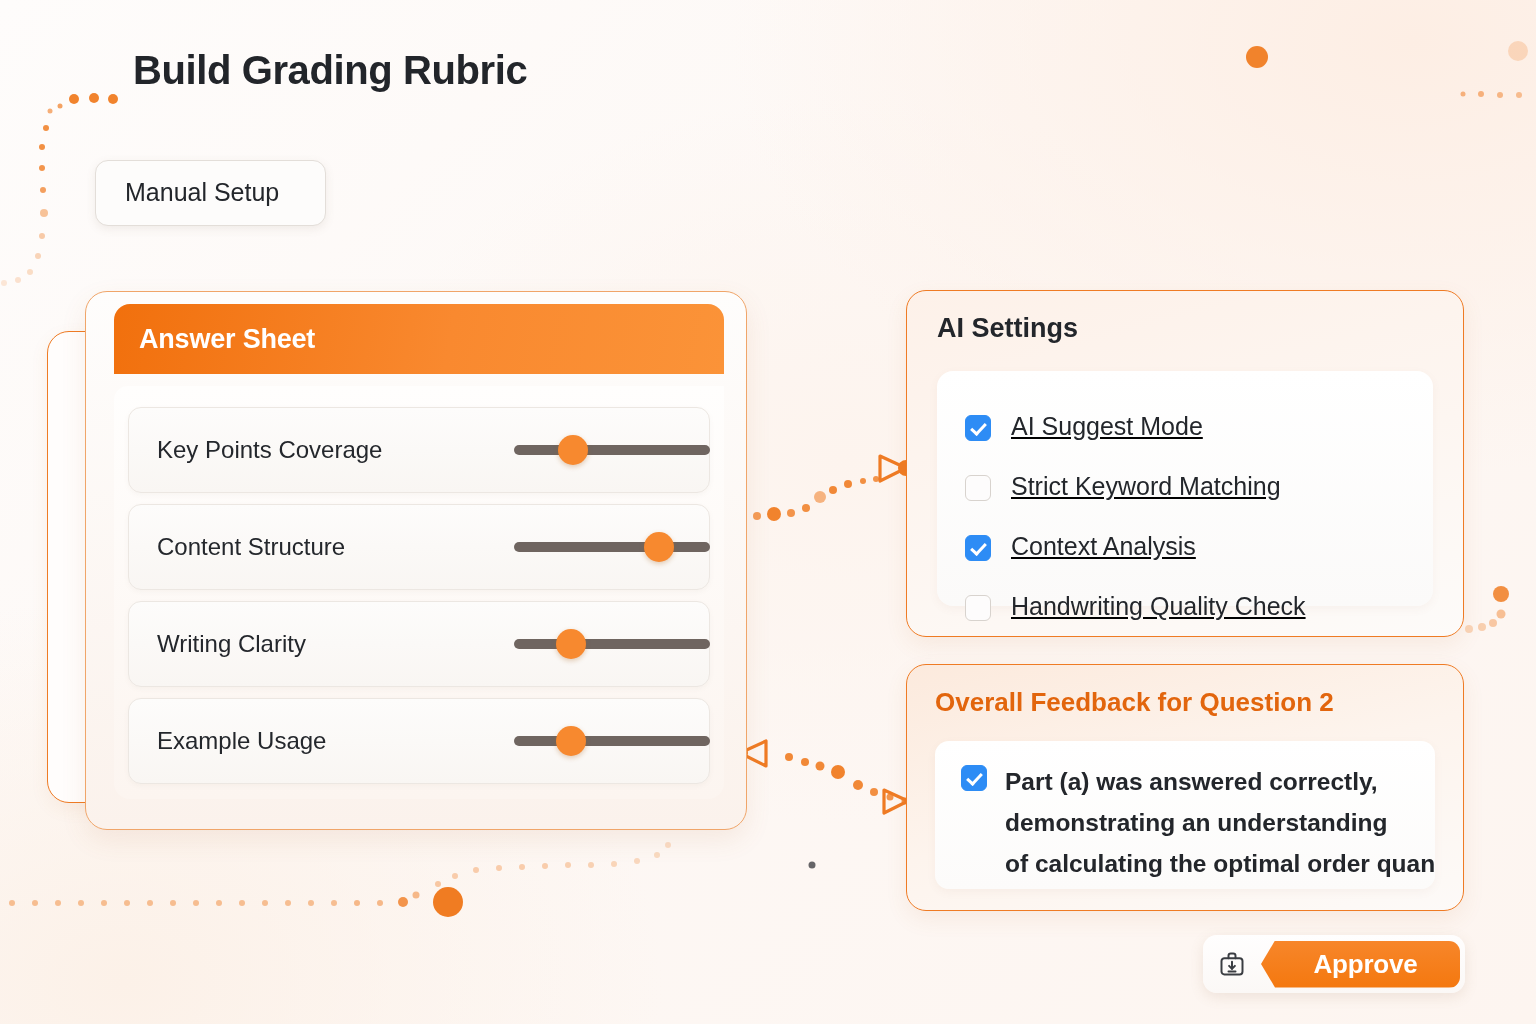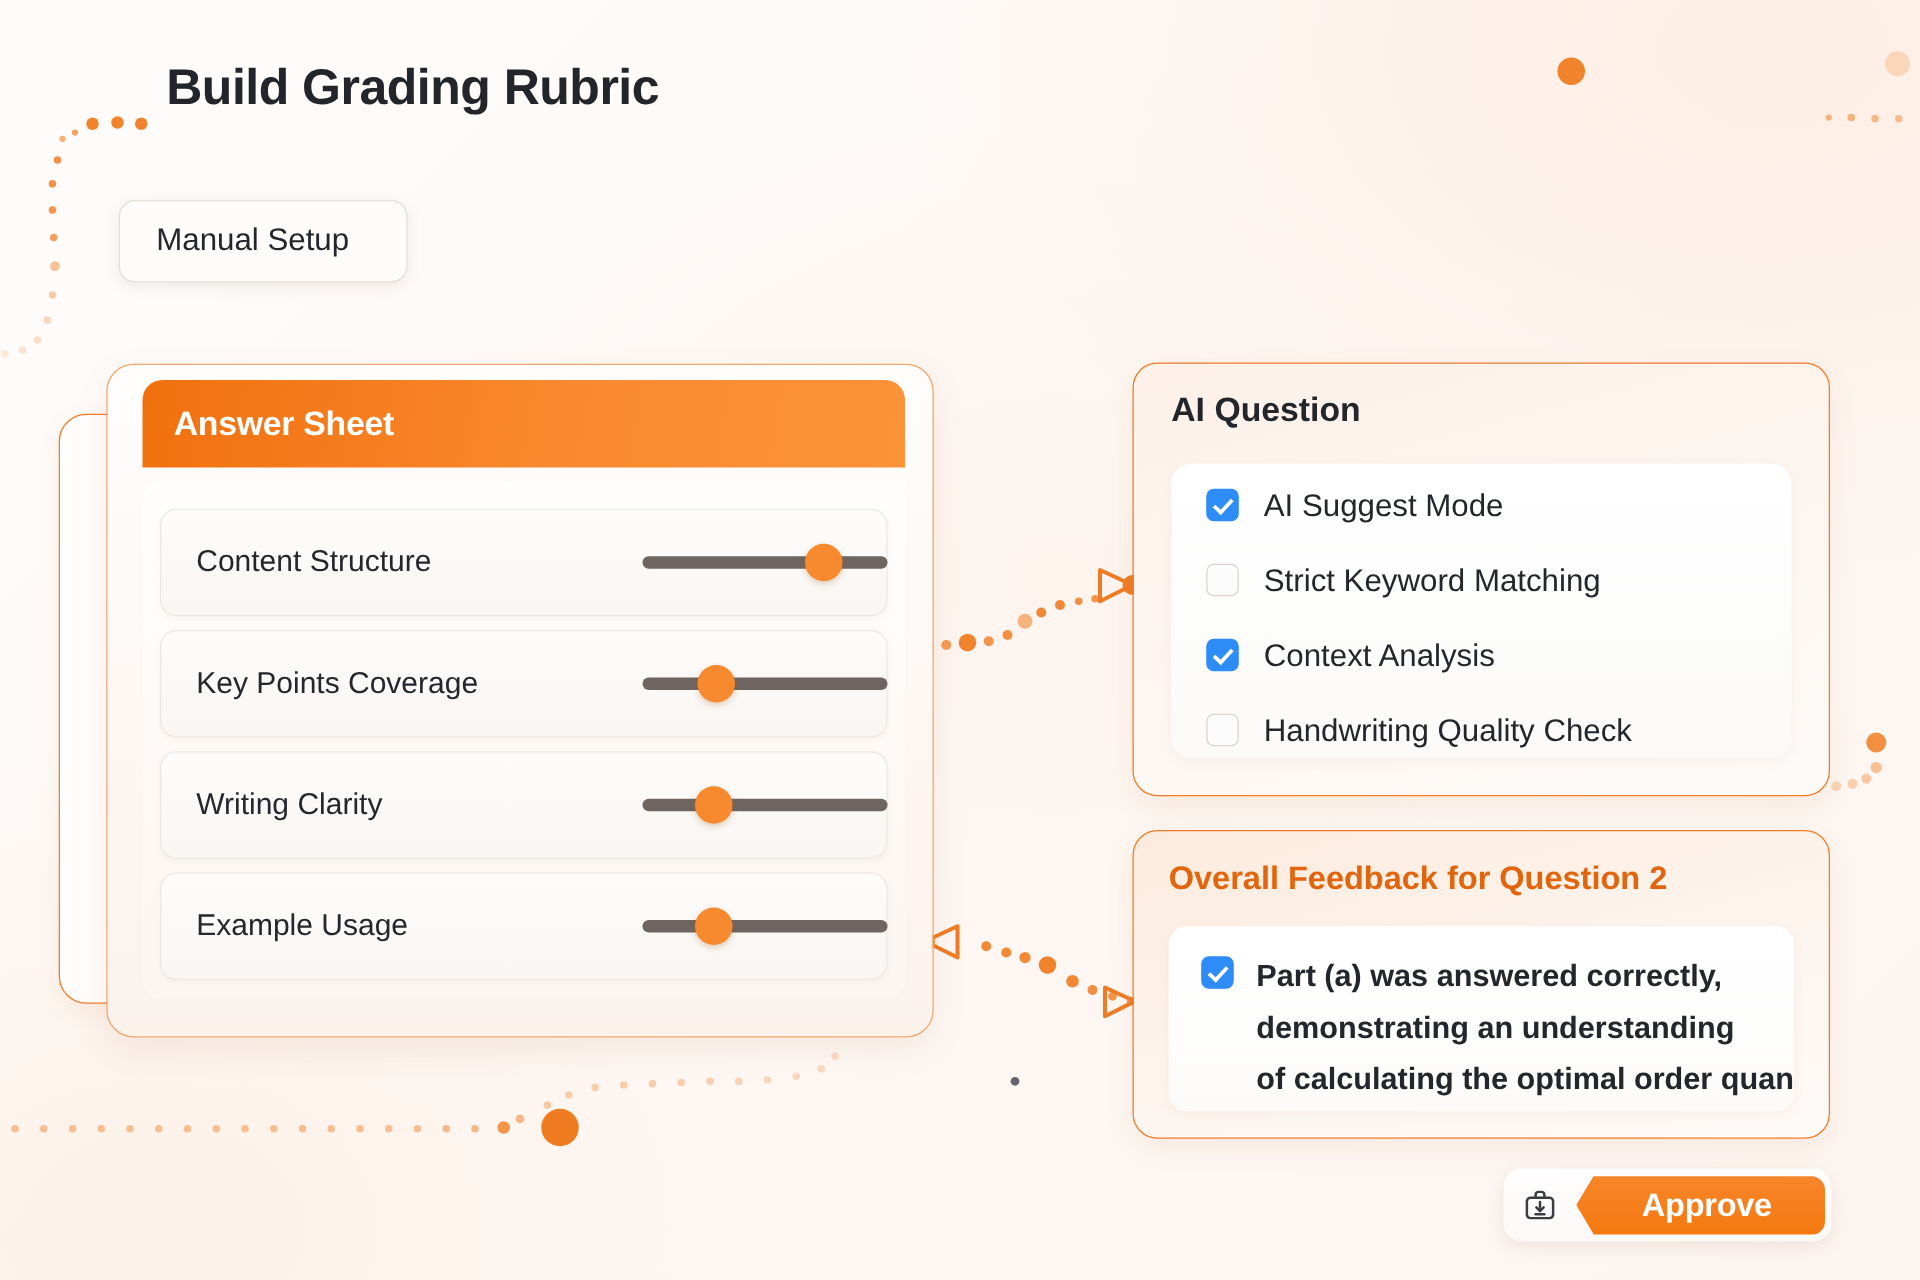--- a/index.html
+++ b/index.html
@@ -184,25 +184,26 @@
     left: 30px; top: 80px;
     width: 496px; height: 235px;
     background: linear-gradient(180deg, #ffffff 0%, #fbfaf9 100%);
     border-radius: 16px;
     padding: 20px 0 0 0;
     box-sizing: border-box;
     box-shadow: 0 3px 10px rgba(150,110,80,0.06);
   }
   .check-row {
     display: flex;
-    align-items: flex-start;
+    align-items: flex-end;
     height: 50px;
     margin-left: 28px;
     margin-bottom: 10px;
     cursor: pointer;
+    text-decoration: underline;
   }
   .checkbox {
     width: 26px; height: 26px;
     border-radius: 6px;
     flex: 0 0 auto;
     box-sizing: border-box;
     position: relative;
   }
   .checkbox.off {
     background: #fdfcfc;
@@ -422,32 +423,32 @@
   <div class="back-card"></div>
 
   <div class="answer-card">
     <div class="answer-header">
       <span class="answer-header-title">Answer Sheet</span>
     </div>
 
     <div class="answer-body">
 
       <div class="criteria-row">
+        <span class="criteria-label">Key Points Coverage</span>
+        <div class="slider">
+          <div class="slider-track"></div>
+          <div class="slider-thumb" style="left: 30%;"></div>
+        </div>
+      </div>
+
+      <div class="criteria-row">
         <span class="criteria-label">Content Structure</span>
         <div class="slider">
           <div class="slider-track"></div>
           <div class="slider-thumb" style="left: 74%;"></div>
-        </div>
-      </div>
-
-      <div class="criteria-row">
-        <span class="criteria-label">Key Points Coverage</span>
-        <div class="slider">
-          <div class="slider-track"></div>
-          <div class="slider-thumb" style="left: 30%;"></div>
         </div>
       </div>
 
       <div class="criteria-row">
         <span class="criteria-label">Writing Clarity</span>
         <div class="slider">
           <div class="slider-track"></div>
           <div class="slider-thumb" style="left: 29%;"></div>
         </div>
       </div>
@@ -457,21 +458,21 @@
         <div class="slider">
           <div class="slider-track"></div>
           <div class="slider-thumb" style="left: 29%;"></div>
         </div>
       </div>
 
     </div>
   </div>
 
   <div class="ai-panel">
-    <div class="ai-panel-title">AI Question</div>
+    <div class="ai-panel-title">AI Settings</div>
 
     <div class="ai-list">
 
       <div class="check-row">
         <span class="checkbox on"></span>
         <span class="check-label">AI Suggest Mode</span>
       </div>
 
       <div class="check-row">
         <span class="checkbox off"></span>

